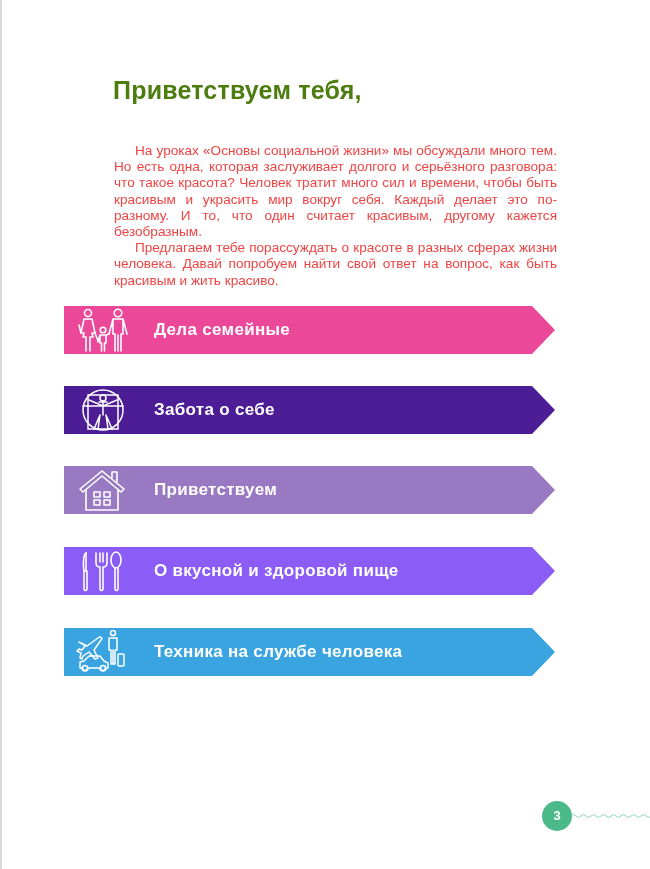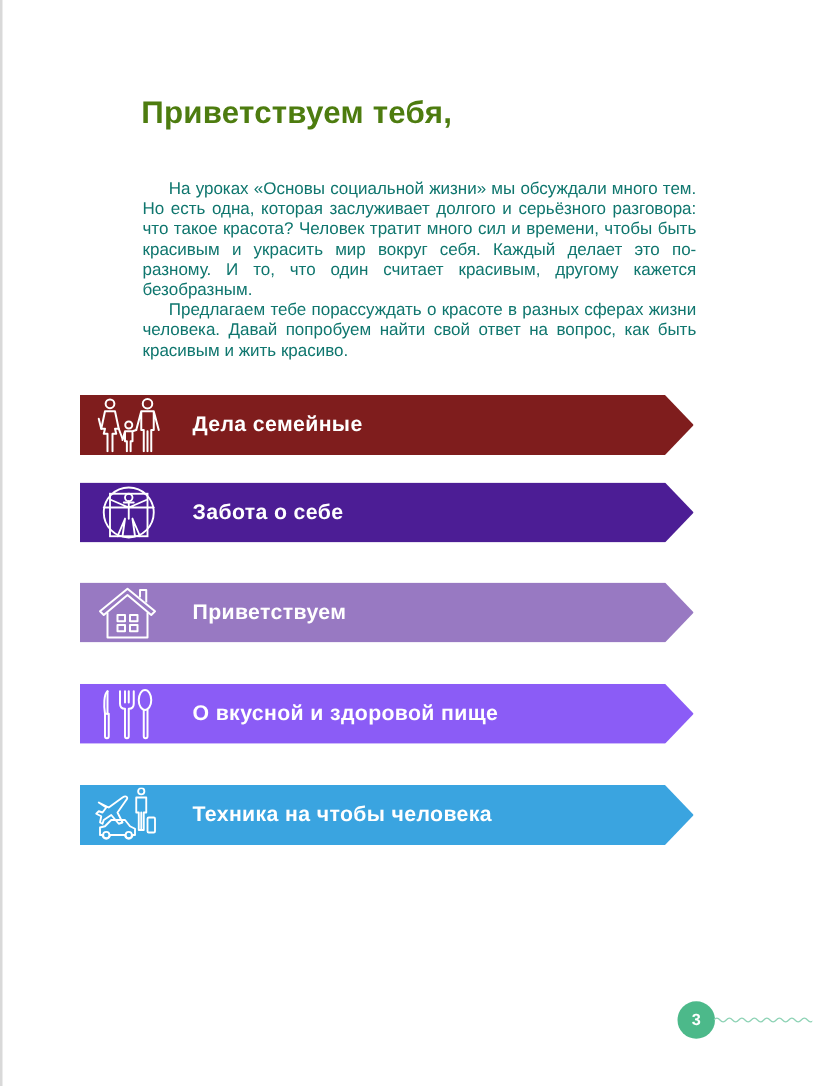--- a/index.html
+++ b/index.html
@@ -9,21 +9,21 @@
   }
   .edge-line { position: absolute; left: 0; top: 0; width: 2px; height: 869px; background: #d9d9d9; }
   .title {
     position: absolute; left: 113px; top: 76px; margin: 0;
     font-family: "Liberation Sans", sans-serif; font-weight: bold; font-size: 25px; line-height: 28px;
     color: #4d7c0f; letter-spacing: 0.2px;
   }
   .title span { display: block; }
   .intro {
     position: absolute; left: 114px; top: 143px; width: 443px;
-    font-family: "Liberation Sans", sans-serif; font-size: 13.6px; line-height: 16.2px; color: #0f766e;
+    font-family: "Liberation Sans", sans-serif; font-size: 13.6px; line-height: 16.2px; color: #ef4444;
   }
   .intro p { margin: 0; text-indent: 21px; text-align: justify; }
   .banner {
     position: absolute; left: 64px; width: 491px; height: 48px;
     clip-path: polygon(0 0, 468px 0, 491px 50%, 468px 100%, 0 100%);
   }
   .banner .icon { position: absolute; left: 10px; top: 2px; width: 60px; height: 44px; }
   .banner .label {
     position: absolute; left: 90px; top: 0; line-height: 48px;
     font-family: "Liberation Sans", sans-serif; font-weight: bold; font-size: 17px; color: #ffffff;
@@ -43,21 +43,21 @@
 
 <h1 class="title">
   <span>Приветствуем тебя,</span>
 </h1>
 
 <div class="intro">
   <p>На уроках «Основы социальной жизни» мы обсуждали много тем. Но есть одна, которая заслуживает долгого и серьёзного разговора: что такое красота? Человек тратит много сил и времени, чтобы быть красивым и украсить мир вокруг себя. Каждый делает это по-разному. И то, что один считает красивым, другому кажется безобразным.</p>
   <p>Предлагаем тебе порассуждать о красоте в разных сферах жизни человека. Давай попробуем найти свой ответ на вопрос, как быть красивым и жить красиво.</p>
 </div>
 
-<div class="banner" style="top:316px;background:#7f1d1d;">
+<div class="banner" style="top:306px;background:#ec4899;">
   <svg class="icon" viewBox="0 0 60 44" fill="none" stroke="#fff" stroke-width="1.6" stroke-linejoin="round" stroke-linecap="round">
     <circle cx="14" cy="5" r="3.5"></circle>
     <path d="M10 11 h8 l3 14 h-3 l1 4 h-3 v14 M10 11 l-3 14 h3 l-1 4 h3 v14"></path>
     <path d="M7 25 l-2 -8 M21 25 l3 8"></path>
     <circle cx="29" cy="22" r="2.8"></circle>
     <path d="M26 27 h6 v8 h-1.5 v8 M26 27 v8 h1.5 v8 M24 34 l2 -7 M32 27 l3 -1"></path>
     <circle cx="44" cy="5" r="3.8"></circle>
     <path d="M39 11 h10 v15 h-2 v17 M39 11 v15 h2 v17 M44 27 v16 M35 26 l4 -15 M49 11 l4 15"></path>
   </svg>
   <span class="label">Дела семейные</span>
@@ -100,19 +100,19 @@
 <div class="banner" style="top:628px;background:#3aa4e0;">
   <svg class="icon" viewBox="0 0 60 44" fill="none" stroke="#fff" stroke-width="1.5" stroke-linejoin="round" stroke-linecap="round">
     <path d="M5 12 L13 16 L24 8 C27 6 29 8 27 10 L20 20 L24 28 L21 29 L15 22 L9 26 L8 29 L6 28 L7 23 L3 21 L5 19 L8 20 L11 16 Z"></path>
     <circle cx="39" cy="3" r="2.5"></circle>
     <path d="M35 8 h8 v12 h-2 v14 h-4 v-14 h-2 Z M39 20 v14"></path>
     <rect x="44" y="24" width="6" height="12" rx="1"></rect>
     <path d="M6 38 h2 a3 3 0 0 0 6 0 h12 a3 3 0 0 0 6 0 h2 v-5 l-4 -2 l-4 -5 h-11 l-5 5 l-4 1 Z"></path>
     <circle cx="11" cy="38" r="2.5"></circle>
     <circle cx="29" cy="38" r="2.5"></circle>
   </svg>
-  <span class="label">Техника на чтобы человека</span>
+  <span class="label">Техника на службе человека</span>
 </div>
 
 <div class="page-num">3</div>
 <svg class="wave" viewBox="0 0 79 12">
   <path d="M0 6 q2.5 -3 5 0 t5 0 t5 0 t5 0 t5 0 t5 0 t5 0 t5 0 t5 0 t5 0 t5 0 t5 0 t5 0 t5 0 t5 0 t5 0" fill="none" stroke="#8fd3b6" stroke-width="1"></path>
 </svg>
 
 </body></html>

